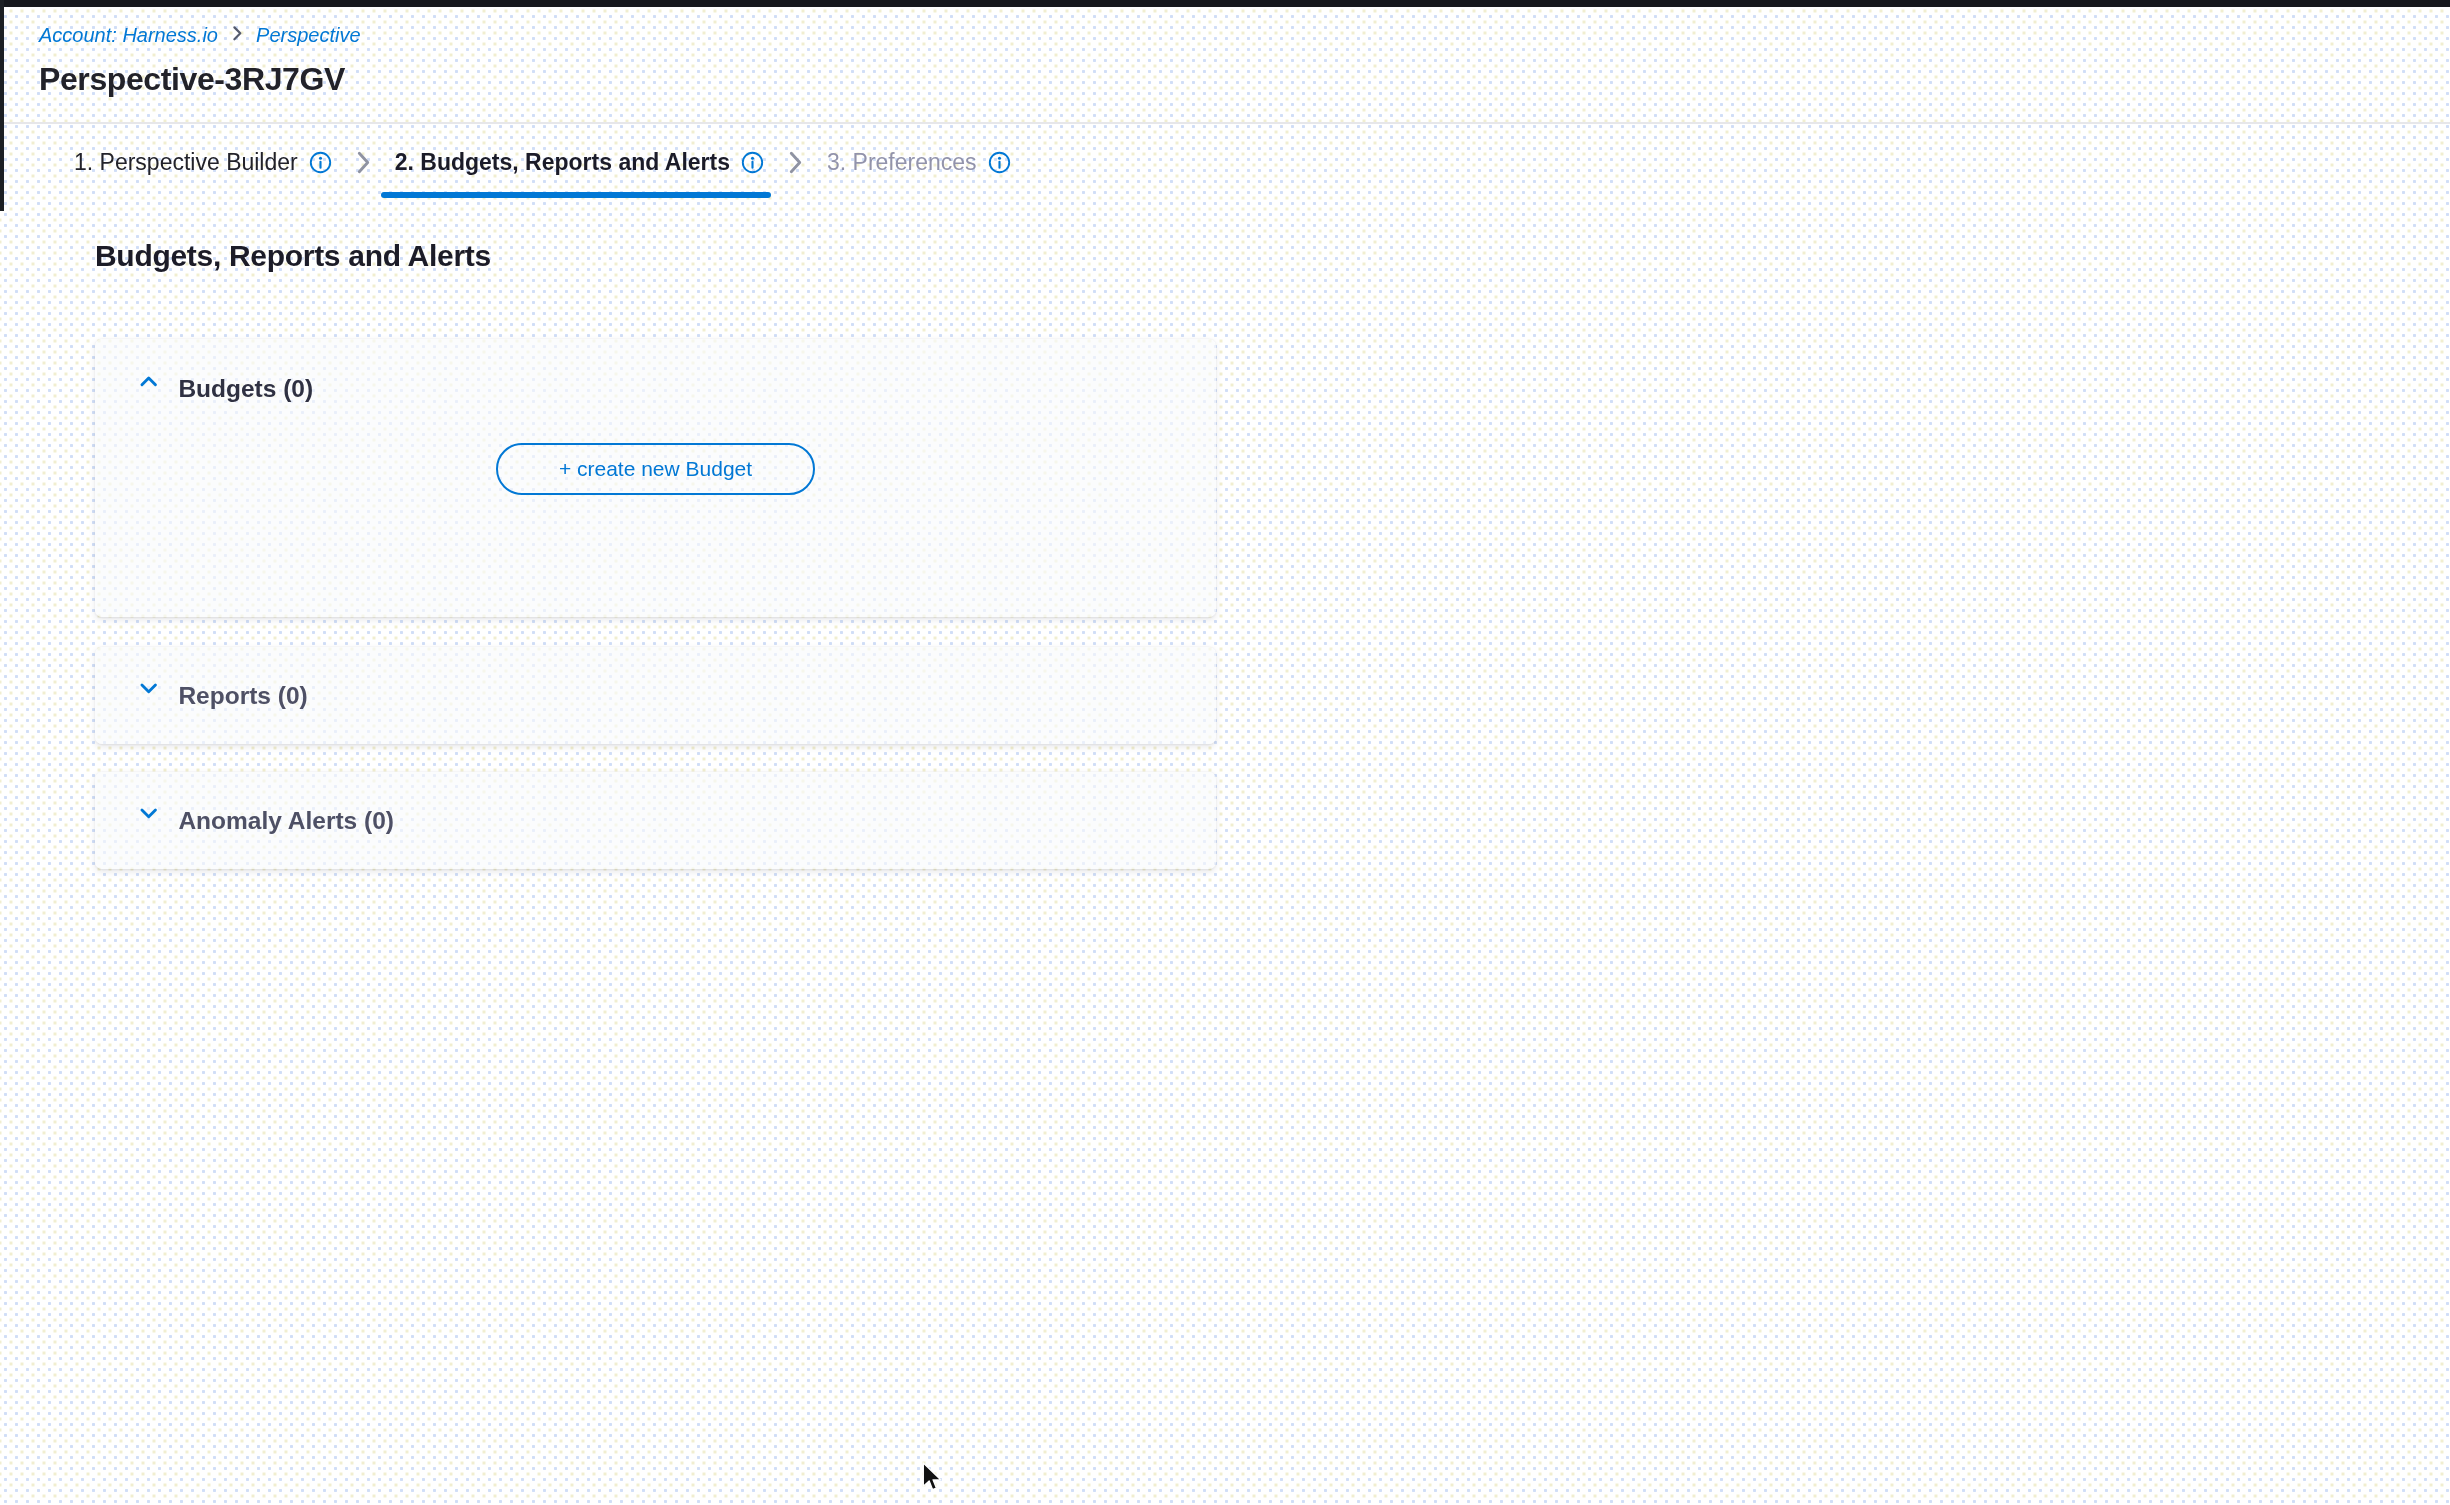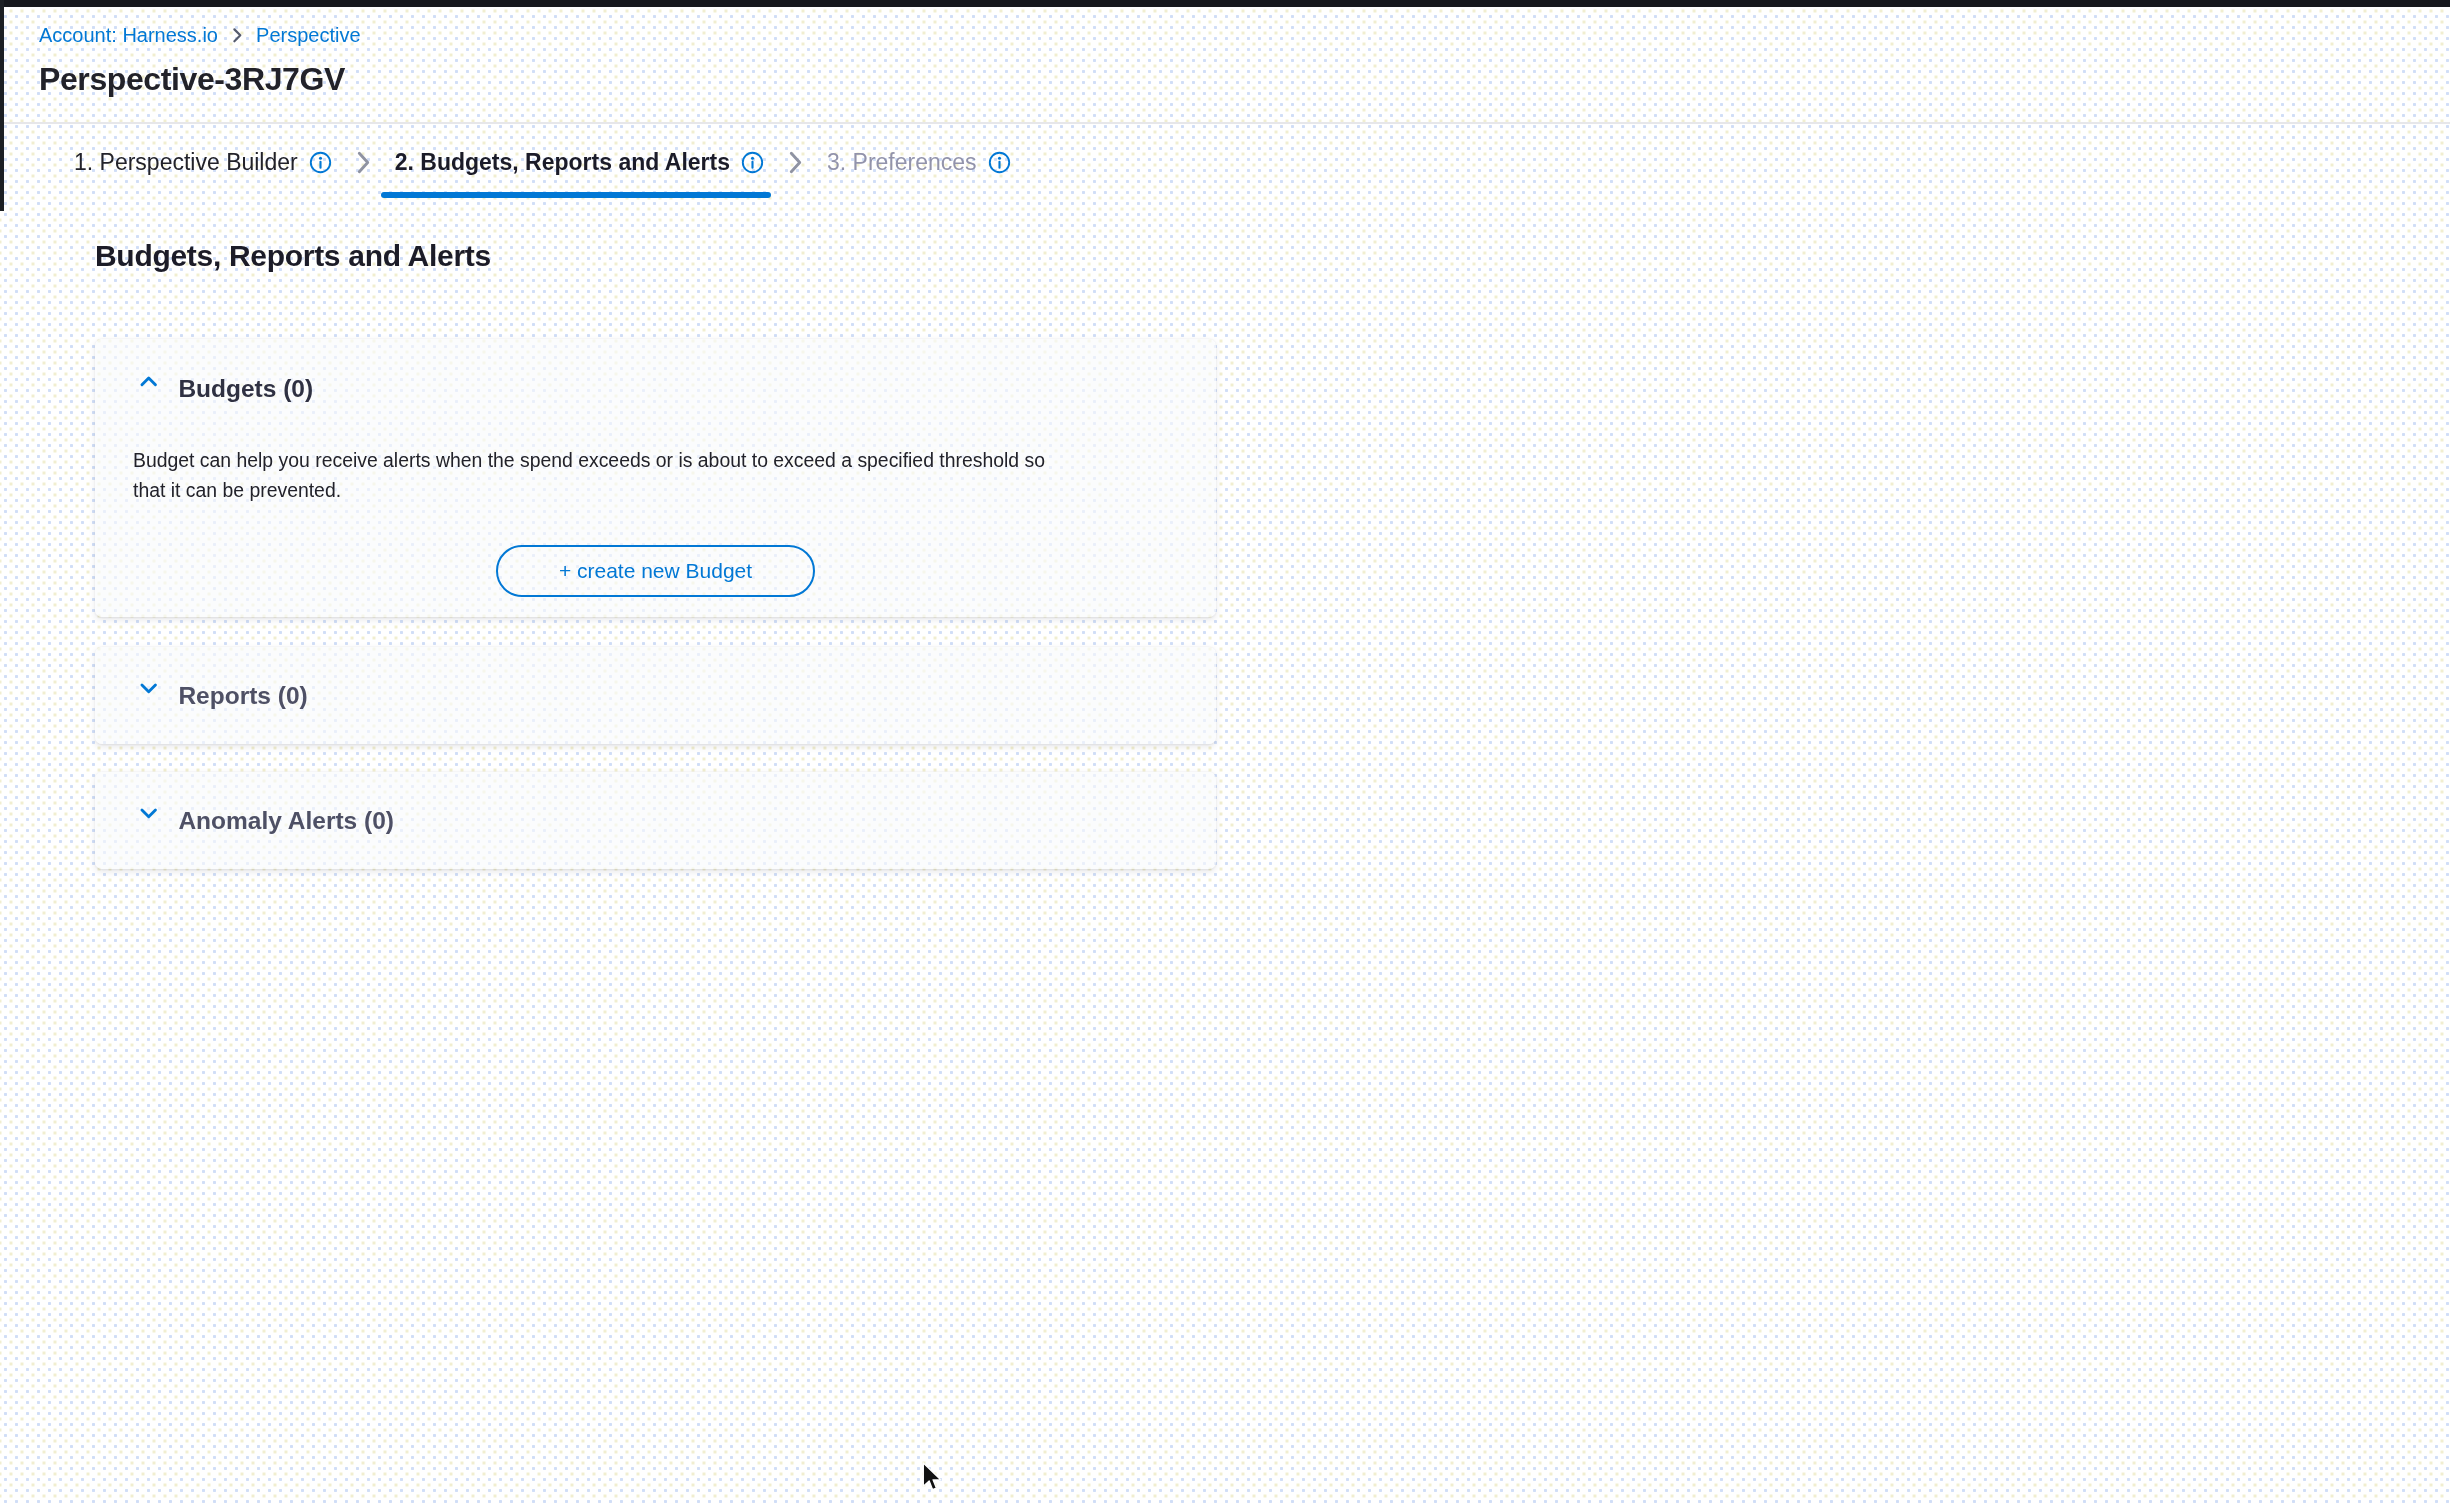--- a/index.html
+++ b/index.html
@@ -13,21 +13,21 @@
       radial-gradient(circle, rgba(226,219,158,0.50) 1.4px, transparent 1.5px);
     background-size:11px 11px, 11px 11px;
     background-position:0 0, 5.5px 5.5px;
     overflow:hidden;
   }
   .top-edge { position:absolute; left:0; top:0; width:100%; height:6.8px; background:#16181d; z-index:50; }
   .left-edge { position:absolute; left:0; top:0; width:4.2px; height:211px; background:#1d2025; z-index:50; }
 
   
   .page-header { position:absolute; left:39px; top:24px; }
-  .breadcrumb { display:flex; align-items:center; gap:12.7px; font-size:20px; }
+  .breadcrumb { display:flex; align-items:flex-start; gap:12.7px; font-size:20px;font-style:italic; }
   .crumb-link { color:#0278d5; text-decoration:none; cursor:pointer; }
   .crumb-sep { display:flex; align-items:center; }
   .page-title { margin-top:13.5px; font-size:32px; font-weight:700; color:#22222a; letter-spacing:-0.4px; }
   .header-divider { position:absolute; left:0; top:122px; width:100%; height:1.7px; background:#e7e7ea; }
 
   
   .tabbar { position:absolute; left:74px; top:149px; display:flex; align-items:center; gap:23px; }
   .tab { position:relative; display:flex; align-items:center; gap:11px; font-size:23px; cursor:pointer; white-space:nowrap; }
   .tab-done   { color:#22222a; font-weight:500; }
   .tab-active { color:#1b1b28; font-weight:700; }
@@ -135,24 +135,20 @@
 
   <div class="panel panel-budgets">
     <div class="panel-header">
       <span class="icon">
         <svg width="19.4" height="12.7" viewBox="0 0 23 15">
             <polyline points="3.5,11.5 11.5,3.5 19.5,11.5" fill="none" stroke="#0278d5" stroke-width="3.4" stroke-linecap="round" stroke-linejoin="round"></polyline>
           </svg>
       </span>
       <span class="panel-title">Budgets (0)</span>
     </div>
-    <div class="panel-desc">
-      <div>Budget can help you receive alerts when the spend exceeds or is about to exceed a specified threshold so</div>
-      <div>that it can be prevented.</div>
-    </div>
     <button class="create-btn">+ create new Budget</button>
   </div>
 
   <div class="panel panel-collapsed panel-reports">
     <div class="panel-header">
       <span class="icon">
         <svg width="19.4" height="12.7" viewBox="0 0 23 15">
             <polyline points="3.5,3.5 11.5,11.5 19.5,3.5" fill="none" stroke="#0278d5" stroke-width="3.4" stroke-linecap="round" stroke-linejoin="round"></polyline>
           </svg>
       </span>

